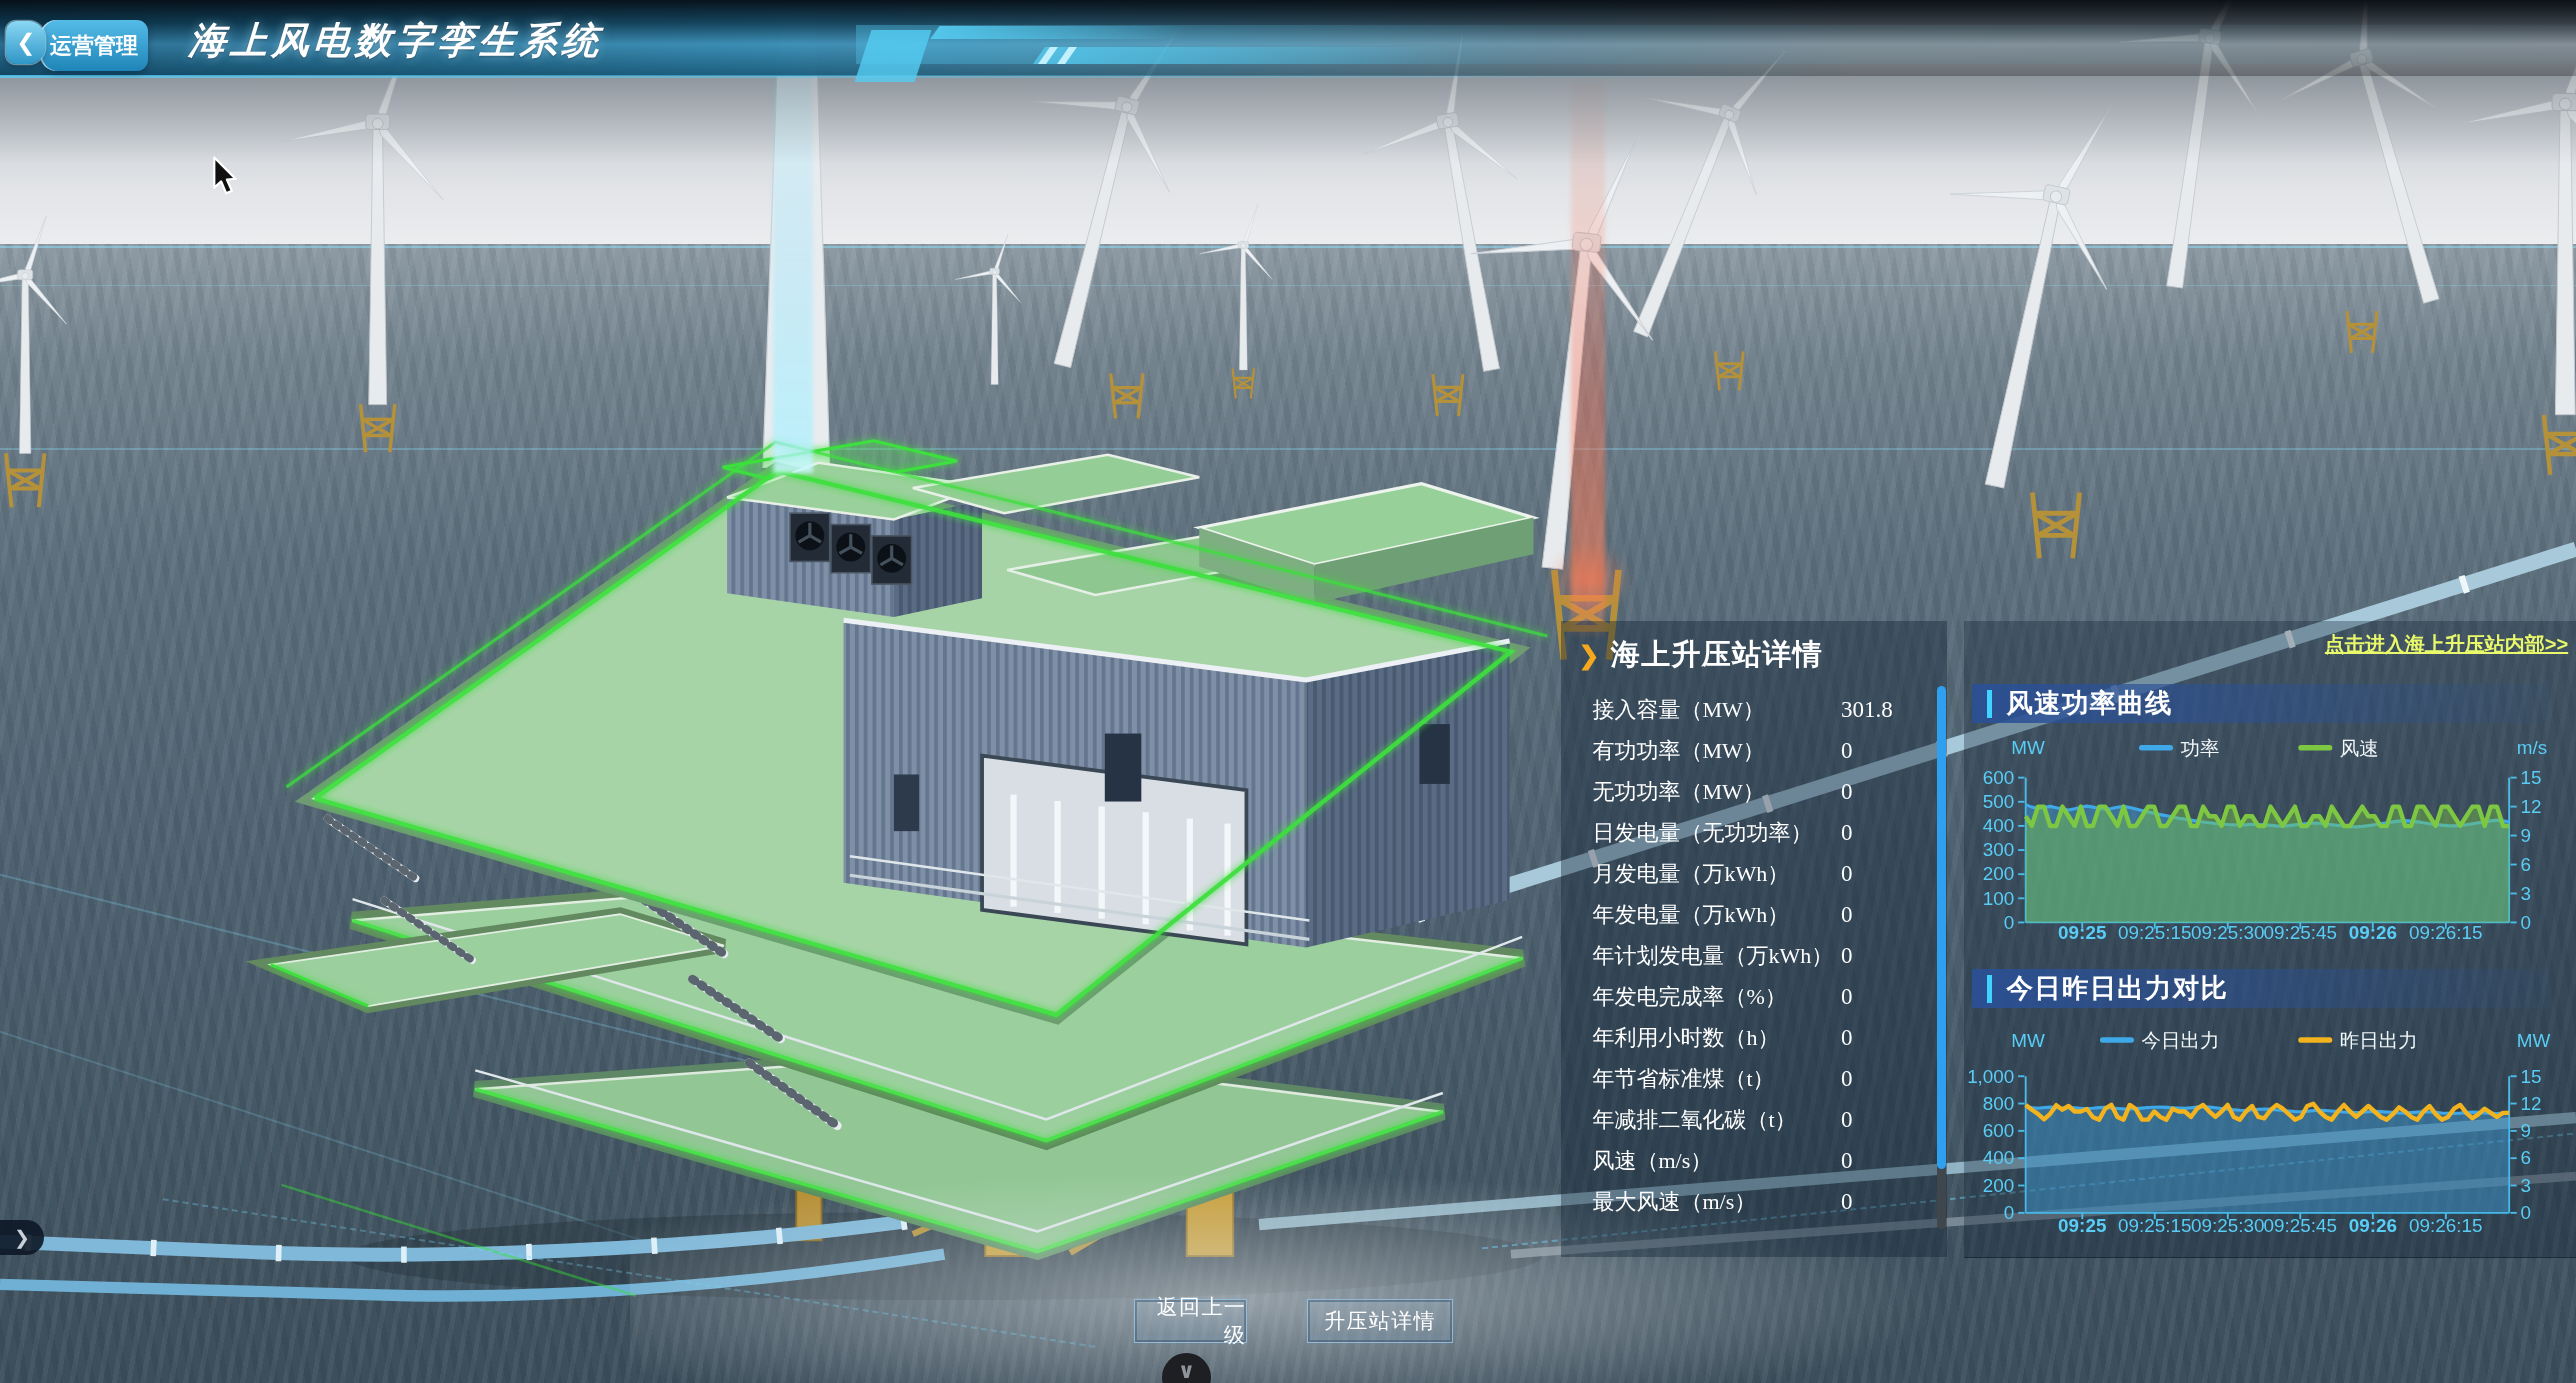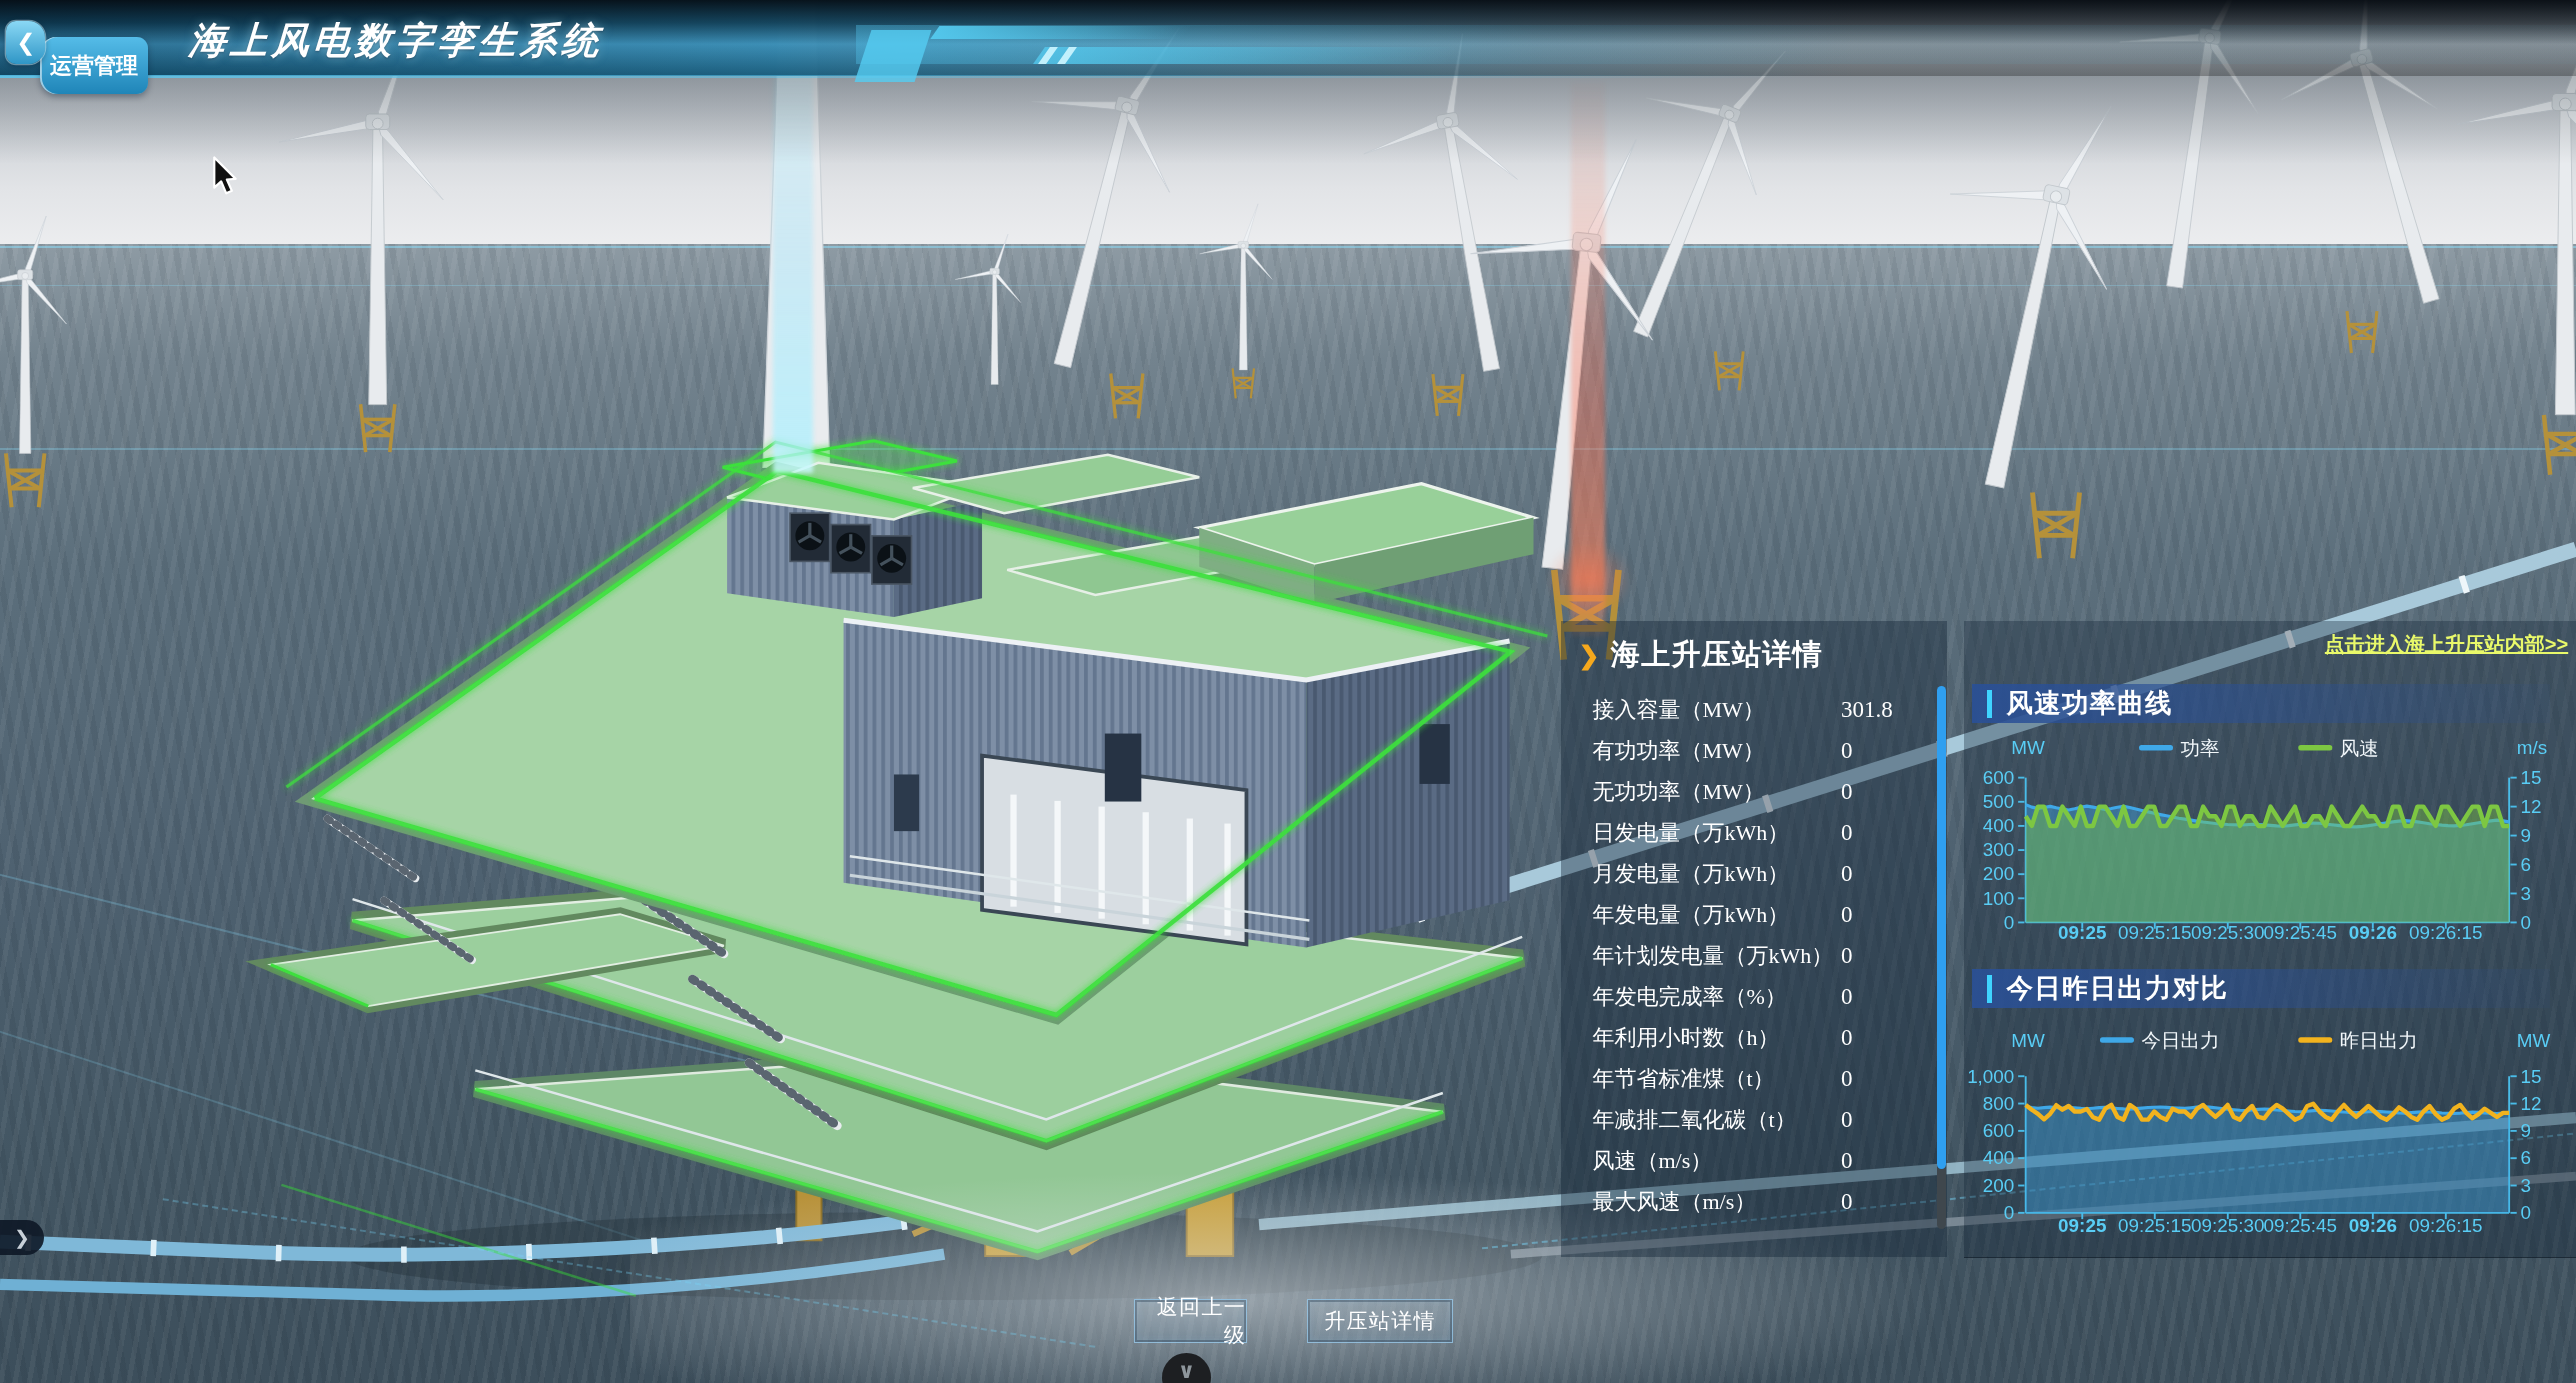--- a/index.html
+++ b/index.html
@@ -34,21 +34,21 @@
   .header{position:absolute;left:0;top:0;width:2576px;height:76px;
       background:linear-gradient(90deg,rgba(18,95,135,.96) 0%,rgba(35,130,175,.96) 30%,rgba(35,130,175,.45) 52%,rgba(35,130,175,0) 72%);}
   .header::before{content:'';position:absolute;inset:0;
       background:linear-gradient(180deg,rgba(5,10,16,.92) 0%,rgba(5,10,16,.5) 30%,rgba(255,255,255,.10) 58%,rgba(0,0,0,.28) 100%);}
   .header::after{content:'';position:absolute;left:0;bottom:-1.9px;height:3.1px;width:70%;
       background:linear-gradient(90deg,rgba(90,200,240,.85),rgba(90,200,240,0));}
   .back-btn{position:absolute;left:6.3px;top:21.4px;width:39px;height:43px;z-index:5;
       border-radius:10px 16.4px 16.4px 10px;display:flex;align-items:center;justify-content:center;
       background:linear-gradient(180deg,#8ad8f5,#2f96c6);box-shadow:0 0 0 1.3px rgba(210,245,255,.45),0 2.5px 6.3px rgba(0,20,40,.4);
       color:#fff;font-size:23px;font-weight:bold;cursor:pointer;}
-  .ops-btn{position:absolute;left:40px;top:37px;width:108px;height:57px;z-index:4;
+  .ops-btn{position:absolute;left:40px;top:20px;width:108px;height:51px;z-index:4;
       border-radius:16.4px 11.3px 11.3px 16.4px;display:flex;align-items:center;justify-content:center;
       background:linear-gradient(180deg,#55bce8,#1f85b8);
       box-shadow:inset 1.9px 0 0 rgba(255,255,255,.55),0 2.5px 6.3px rgba(0,20,40,.35);
       color:#fff;font-size:22px;font-weight:bold;cursor:pointer;}
   .page-title{position:absolute;left:189px;top:17.6px;height:45px;line-height:45px;z-index:4;
       color:#fff;font-size:37px;font-weight:bold;font-style:italic;letter-spacing:4.4px;
       transform:skewX(-3deg);text-shadow:0 0 10px rgba(185,240,255,.5),0 1.3px 2.5px rgba(0,20,40,.5);}
   .hdr-deco{position:absolute;z-index:3;}
   .deco-band{left:856px;top:25px;width:1720px;height:39px;
       background:linear-gradient(90deg,rgba(80,190,230,.40),rgba(80,190,230,.10) 40%,rgba(80,190,230,.03));}
@@ -309,21 +309,21 @@
           <span class="lab">有功功率（MW）</span>
           <span class="val">0</span>
         </div>
 
         <div class="row">
           <span class="lab">无功功率（MW）</span>
           <span class="val">0</span>
         </div>
 
         <div class="row">
-          <span class="lab">日发电量（万kWh）</span>
+          <span class="lab">日发电量（无功功率）</span>
           <span class="val">0</span>
         </div>
 
         <div class="row">
           <span class="lab">月发电量（万kWh）</span>
           <span class="val">0</span>
         </div>
 
         <div class="row">
           <span class="lab">年发电量（万kWh）</span>

